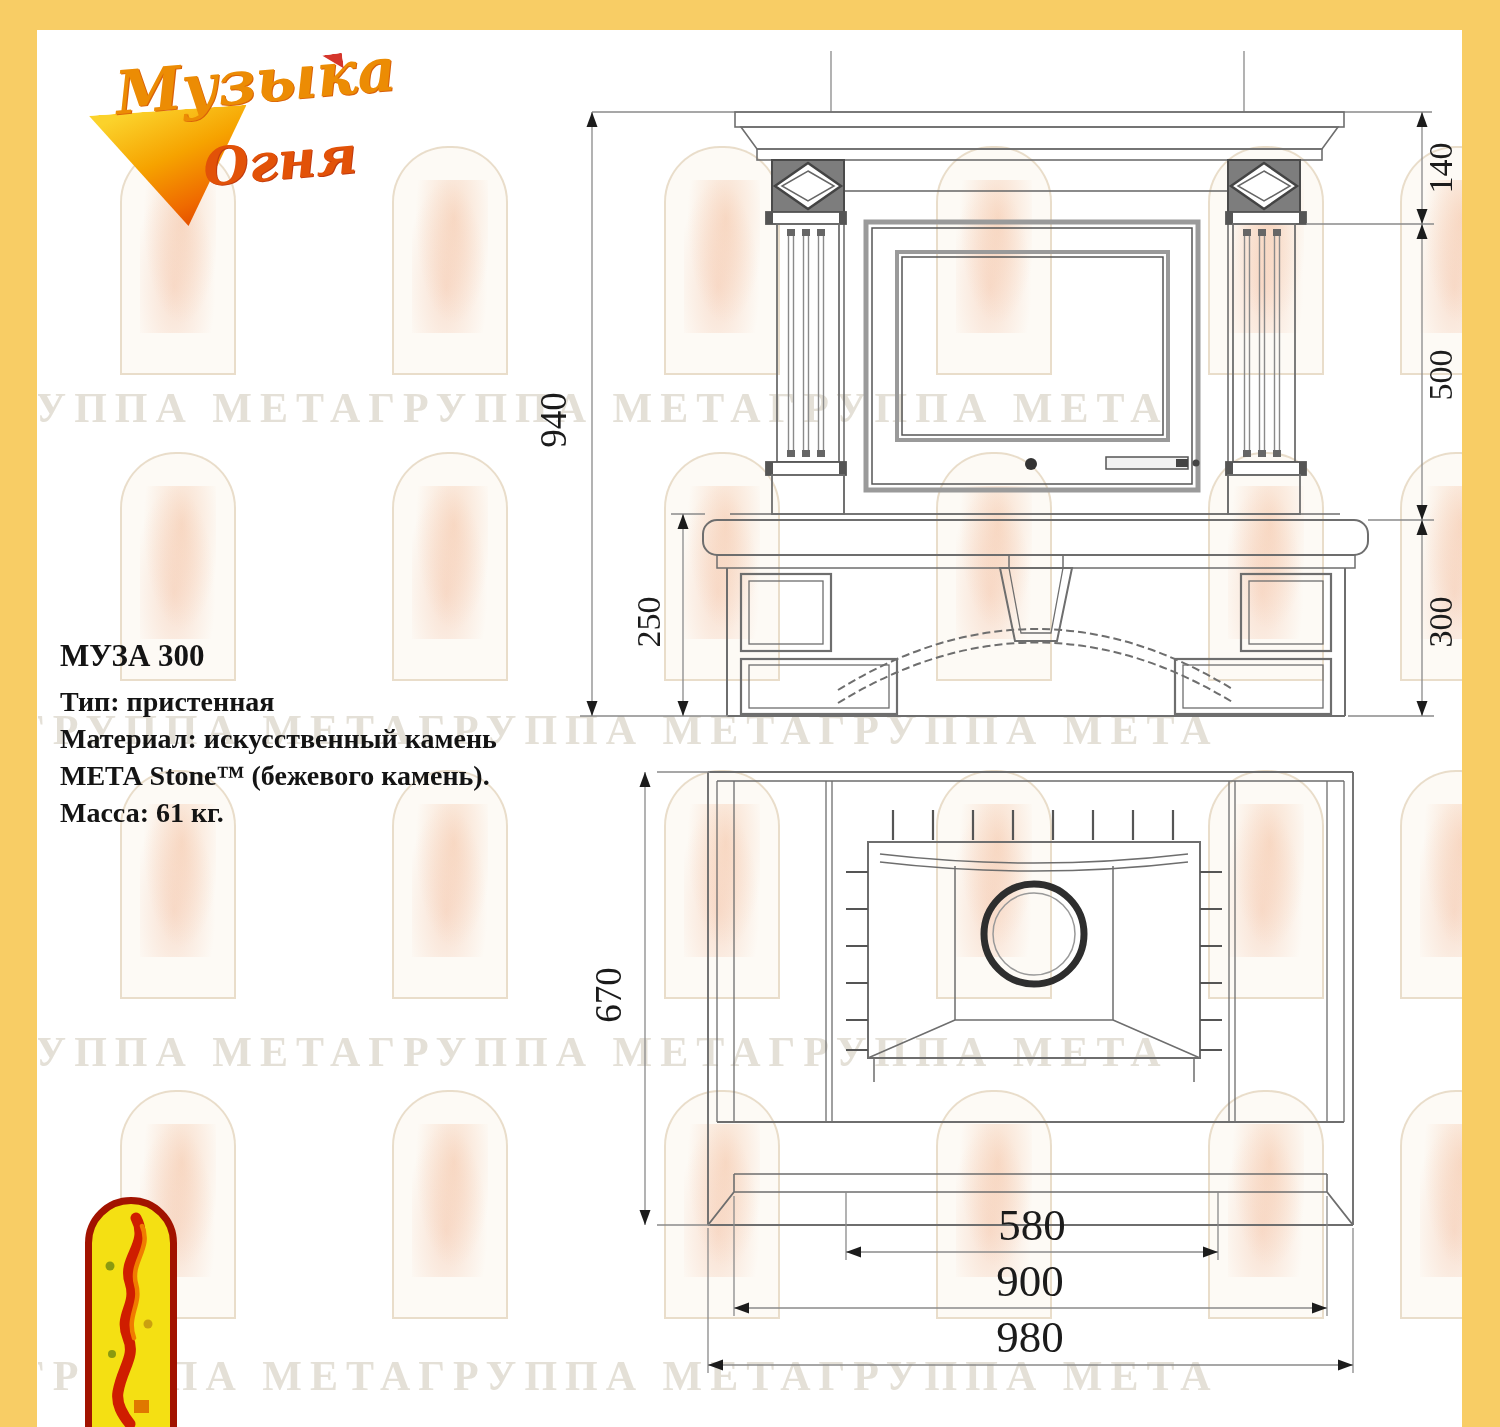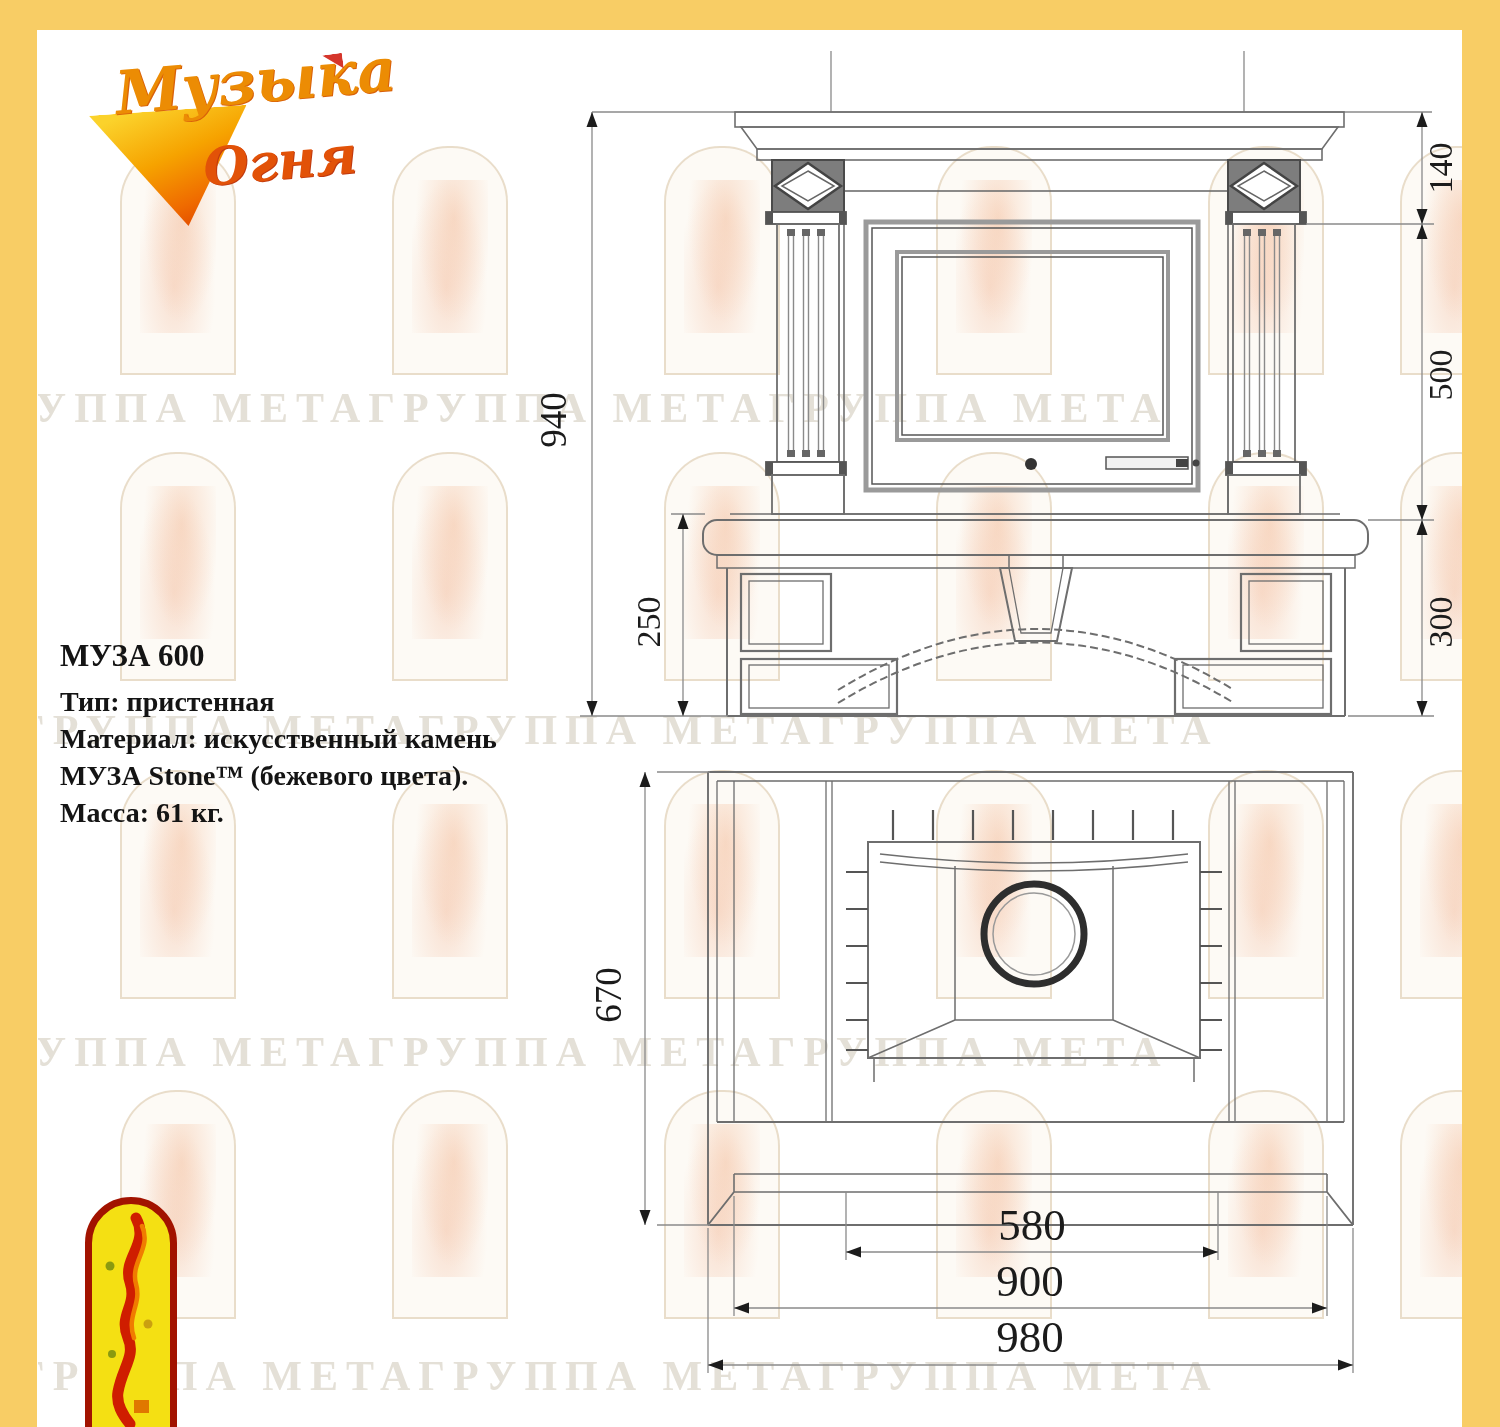--- a/index.html
+++ b/index.html
@@ -276,24 +276,24 @@
 </svg>
 
 <div class="logo">
   <div class="logo-flame"></div>
   <div class="logo-word1">Музыка</div>
   <div class="logo-word2">Огня</div>
   <div class="logo-accent"></div>
 </div>
 
 <div class="specs">
-  <div class="title">МУЗА 600</div>
+  <div class="title">МУЗА 300</div>
   <div class="line">Тип: пристенная</div>
   <div class="line">Материал: искусственный камень</div>
-  <div class="line">МУЗА Stone™ (бежевого цвета).</div>
+  <div class="line">МЕТА Stone™ (бежевого камень).</div>
   <div class="line">Масса: 61 кг.</div>
 </div>
 
 <div class="emblem">
   <svg width="78" height="236" viewBox="0 0 78 236">
     <path d="M44,14 C58,40 30,54 38,78 C46,102 26,110 36,134 C44,152 30,164 26,188 C24,200 30,210 38,220" stroke="#cf1d00" stroke-width="11" fill="none" stroke-linecap="round"></path>
     <path d="M50,22 C60,44 38,58 44,80 C50,100 34,112 42,134" stroke="#f07c00" stroke-width="4.5" fill="none" stroke-linecap="round"></path>
     <circle cx="18" cy="62" r="4.5" fill="#8a9a10"></circle>
     <circle cx="56" cy="120" r="4.5" fill="#caa010"></circle>
     <circle cx="20" cy="150" r="4" fill="#8a9a10"></circle>

